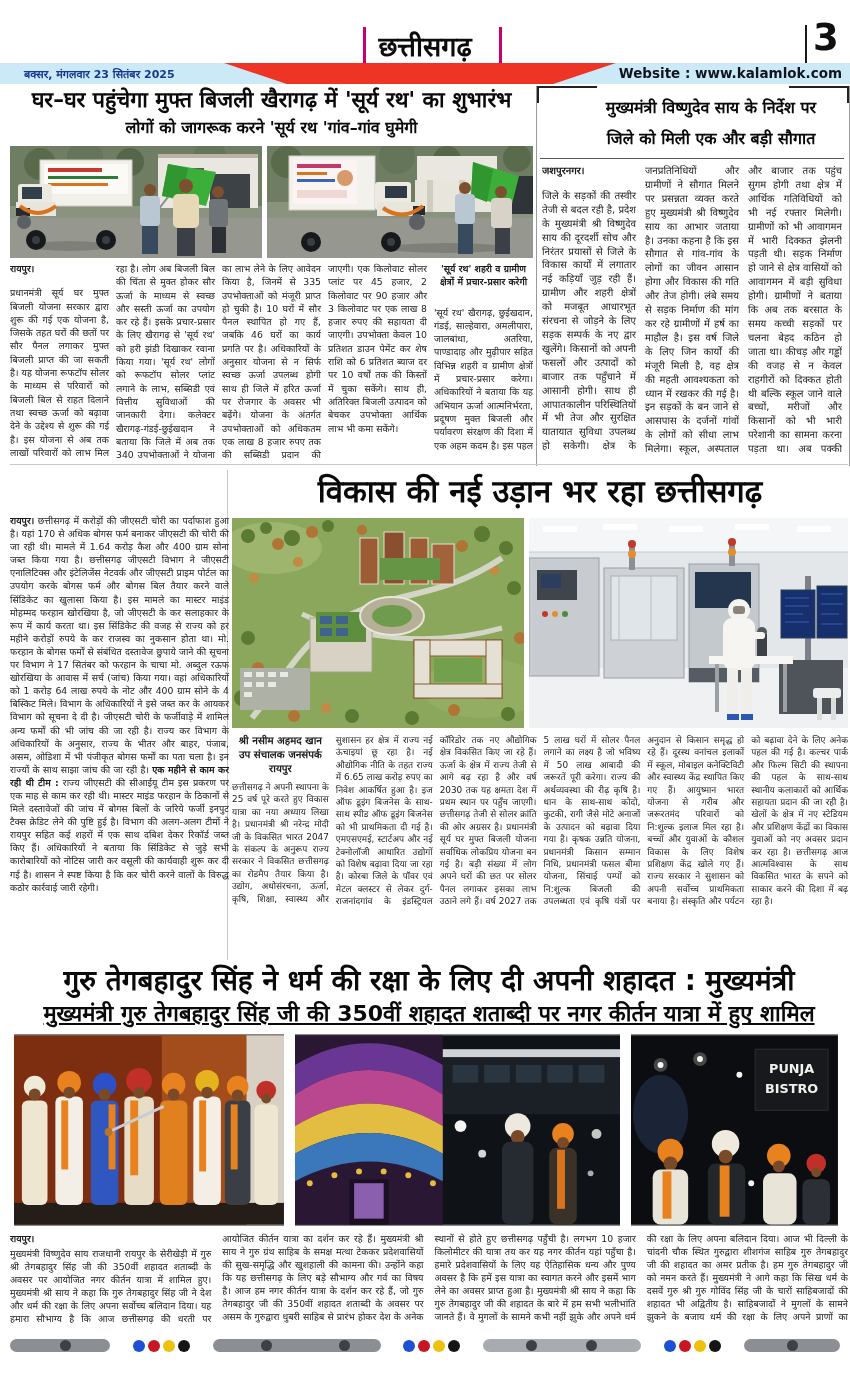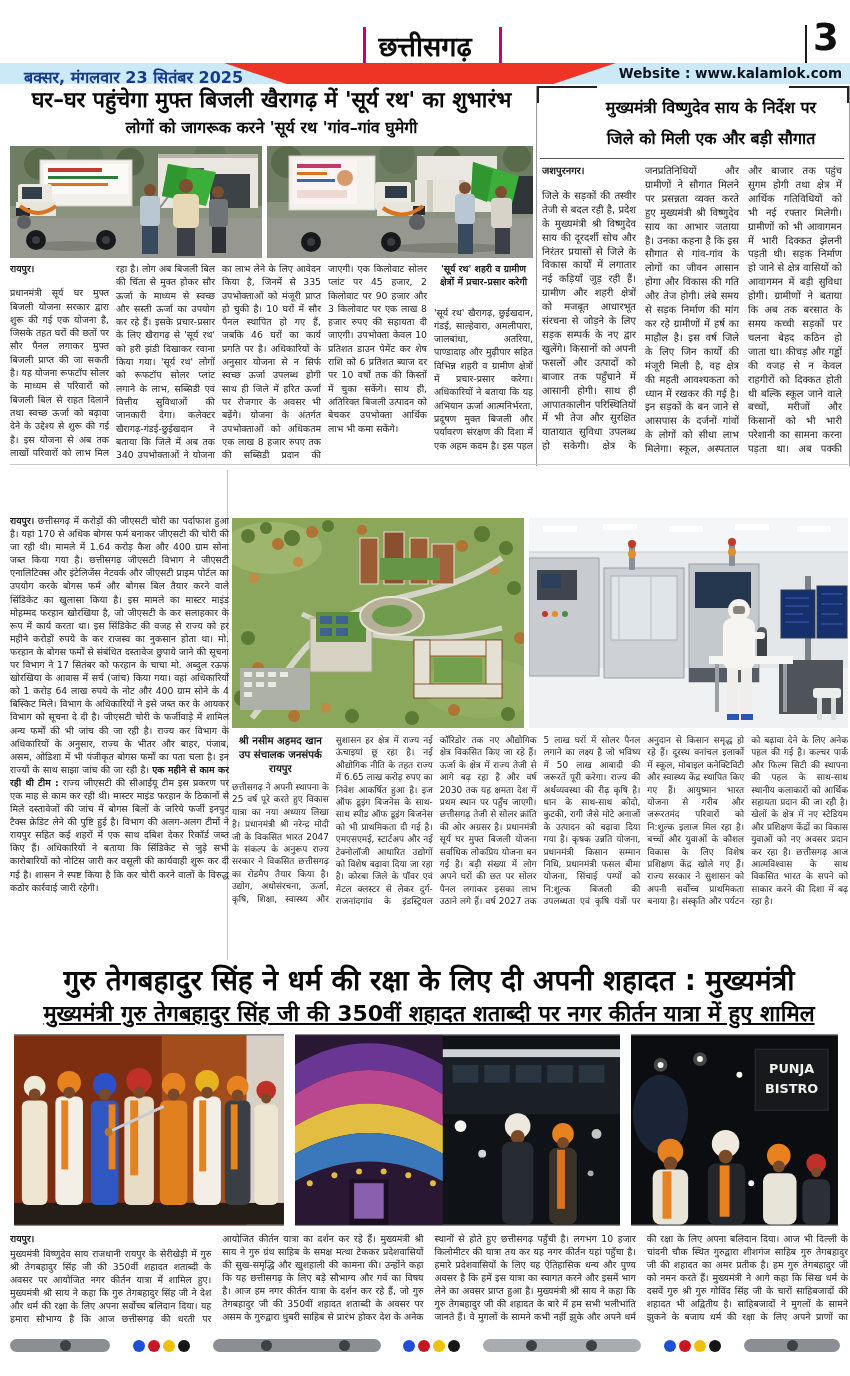--- a/index.html
+++ b/index.html
@@ -8,21 +8,21 @@
   .abs{position:absolute;}
 
   
   .masthead{left:24px;top:24px;font-size:31px;font-weight:bold;color:#ce1518;}
   .section-title{left:0;top:27px;width:850px;text-align:center;font-size:27px;font-weight:bold;color:#0c0c0c;}
   .pink-bar{top:27px;width:3px;height:40px;background:#c6006d;}
   .pg-divider{left:805px;top:25px;width:2px;height:38px;background:#1a1a1a;}
   .page-number{left:813px;top:16px;font-size:37px;font-weight:bold;color:#101010;}
   .date-strip{left:0;top:63px;width:850px;height:21px;background:#cce9f8;}
   .red-trapezoid{left:224px;top:63px;width:392px;height:21px;background:#ee3424;clip-path:polygon(0 0,100% 0,84% 100%,16% 100%);}
-  .date-text{left:24px;top:66px;font-size:16px;font-weight:bold;color:#163a8c;}
+  .date-text{left:24px;top:66px;font-size:11px;font-weight:bold;color:#163a8c;}
   .website{right:8px;top:65px;font-size:13.5px;font-weight:bold;color:#10151f;}
 
   
   .headline{font-weight:bold;color:#0a0a0a;text-align:center;}
   .jbody{text-align:justify;color:#1c1c1c;overflow:hidden;}
   .dl-block{display:block;font-weight:bold;margin-bottom:11px;}
   .dl-inline{font-weight:bold;}
   .inline-subhead{display:block;font-weight:bold;text-align:center;margin:17px 0;}
   .byline{display:block;font-weight:bold;text-align:center;font-size:10.2px;line-height:14px;}
 
@@ -192,20 +192,21 @@
   </div>
 
   <div class="abs mid-rule"></div>
   <div class="abs v-rule"></div>
 
   <div class="abs gst-body jbody">
     <span class="dl-inline">रायपुर।</span> <span>छत्तीसगढ़ में करोड़ों की जीएसटी चोरी का पर्दाफाश हुआ है। यहां 170 से अधिक बोगस फर्म बनाकर जीएसटी की चोरी की जा रही थी। मामले में 1.64 करोड़ कैश और 400 ग्राम सोना जब्त किया गया है। छत्तीसगढ़ जीएसटी विभाग ने जीएसटी एनालिटिक्स और इंटेलिजेंस नेटवर्क और जीएसटी प्राइम पोर्टल का उपयोग करके बोगस फर्म और बोगस बिल तैयार करने वाले सिंडिकेट का खुलासा किया है। इस मामले का मास्टर माइंड मोहम्मद फरहान खोरखिया है, जो जीएसटी के कर सलाहकार के रूप में कार्य करता था। इस सिंडिकेट की वजह से राज्य को हर महीने करोड़ों रुपये के कर राजस्व का नुकसान होता था। मो. फरहान के बोगस फर्मों से संबंधित दस्तावेज छुपाये जाने की सूचना पर विभाग ने 17 सितंबर को फरहान के चाचा मो. अब्दुल रऊफ खोरखिया के आवास में सर्च (जांच) किया गया। वहां अधिकारियों को 1 करोड़ 64 लाख रुपये के नोट और 400 ग्राम सोने के 4 बिस्किट मिले। विभाग के अधिकारियों ने इसे जब्त कर के आयकर विभाग को सूचना दे दी है। जीएसटी चोरी के फर्जीवाड़े में शामिल अन्य फर्मों की भी जांच की जा रही है। राज्य कर विभाग के अधिकारियों के अनुसार, राज्य के भीतर और बाहर, पंजाब, असम, ओडिशा में भी पंजीकृत बोगस फर्मों का पता चला है। इन राज्यों के साथ साझा जांच की जा रही है।</span>
     <span class="dl-inline">एक महीने से काम कर रही थी टीम :</span> <span>राज्य जीएसटी की सीआईयू टीम इस प्रकरण पर एक माह से काम कर रही थी। मास्टर माइंड फरहान के ठिकानों से मिले दस्तावेजों की जांच में बोगस बिलों के जरिये फर्जी इनपुट टैक्स क्रेडिट लेने की पुष्टि हुई है। विभाग की अलग-अलग टीमों ने रायपुर सहित कई शहरों में एक साथ दबिश देकर रिकॉर्ड जब्त किए हैं। अधिकारियों ने बताया कि सिंडिकेट से जुड़े सभी कारोबारियों को नोटिस जारी कर वसूली की कार्यवाही शुरू कर दी गई है। शासन ने स्पष्ट किया है कि कर चोरी करने वालों के विरुद्ध कठोर कार्रवाई जारी रहेगी।</span>
   </div>
 
+  <div class="abs headline vk-h">विकास की नई उड़ान भर रहा छत्तीसगढ़</div>
   <div class="abs vk-photos">
     <svg class="photo" width="292" height="210" viewBox="0 0 292 210">
       <rect width="292" height="210" fill="#8aa75b"></rect>
       <ellipse cx="40" cy="30" rx="50" ry="26" fill="#9db56d"></ellipse>
         <ellipse cx="250" cy="170" rx="60" ry="30" fill="#93ad63"></ellipse>
       <g fill="#5b7a33">
         <circle cx="16" cy="18" r="7"></circle>
           <circle cx="34" cy="10" r="6"></circle>
           <circle cx="60" cy="20" r="8"></circle>
           <circle cx="96" cy="8" r="6"></circle>

